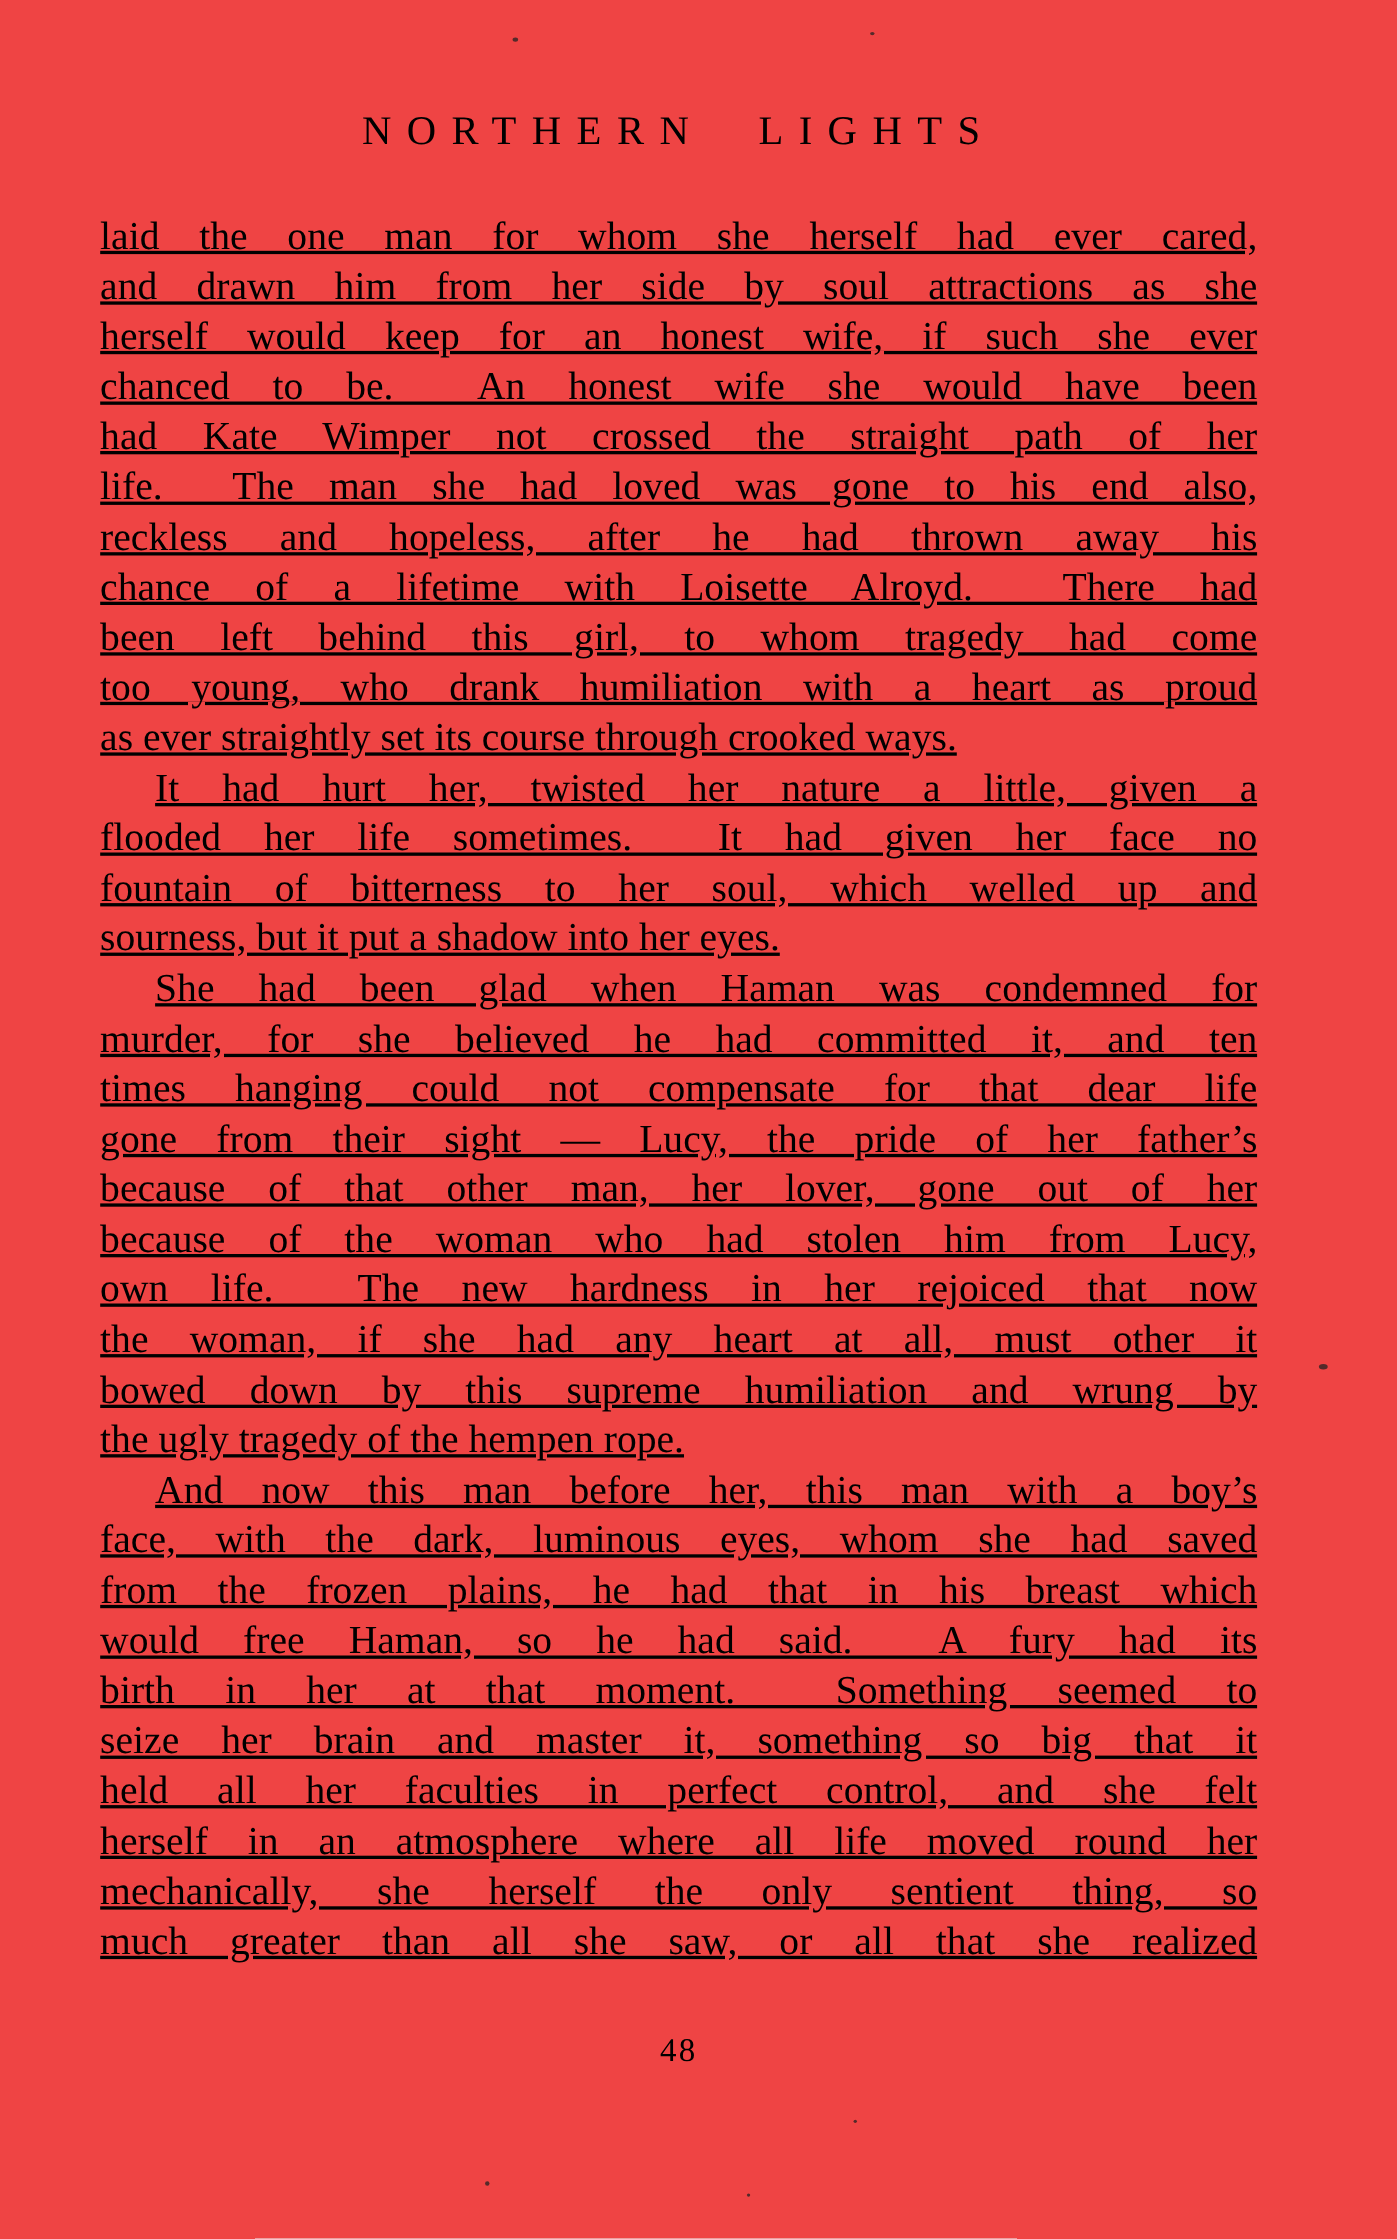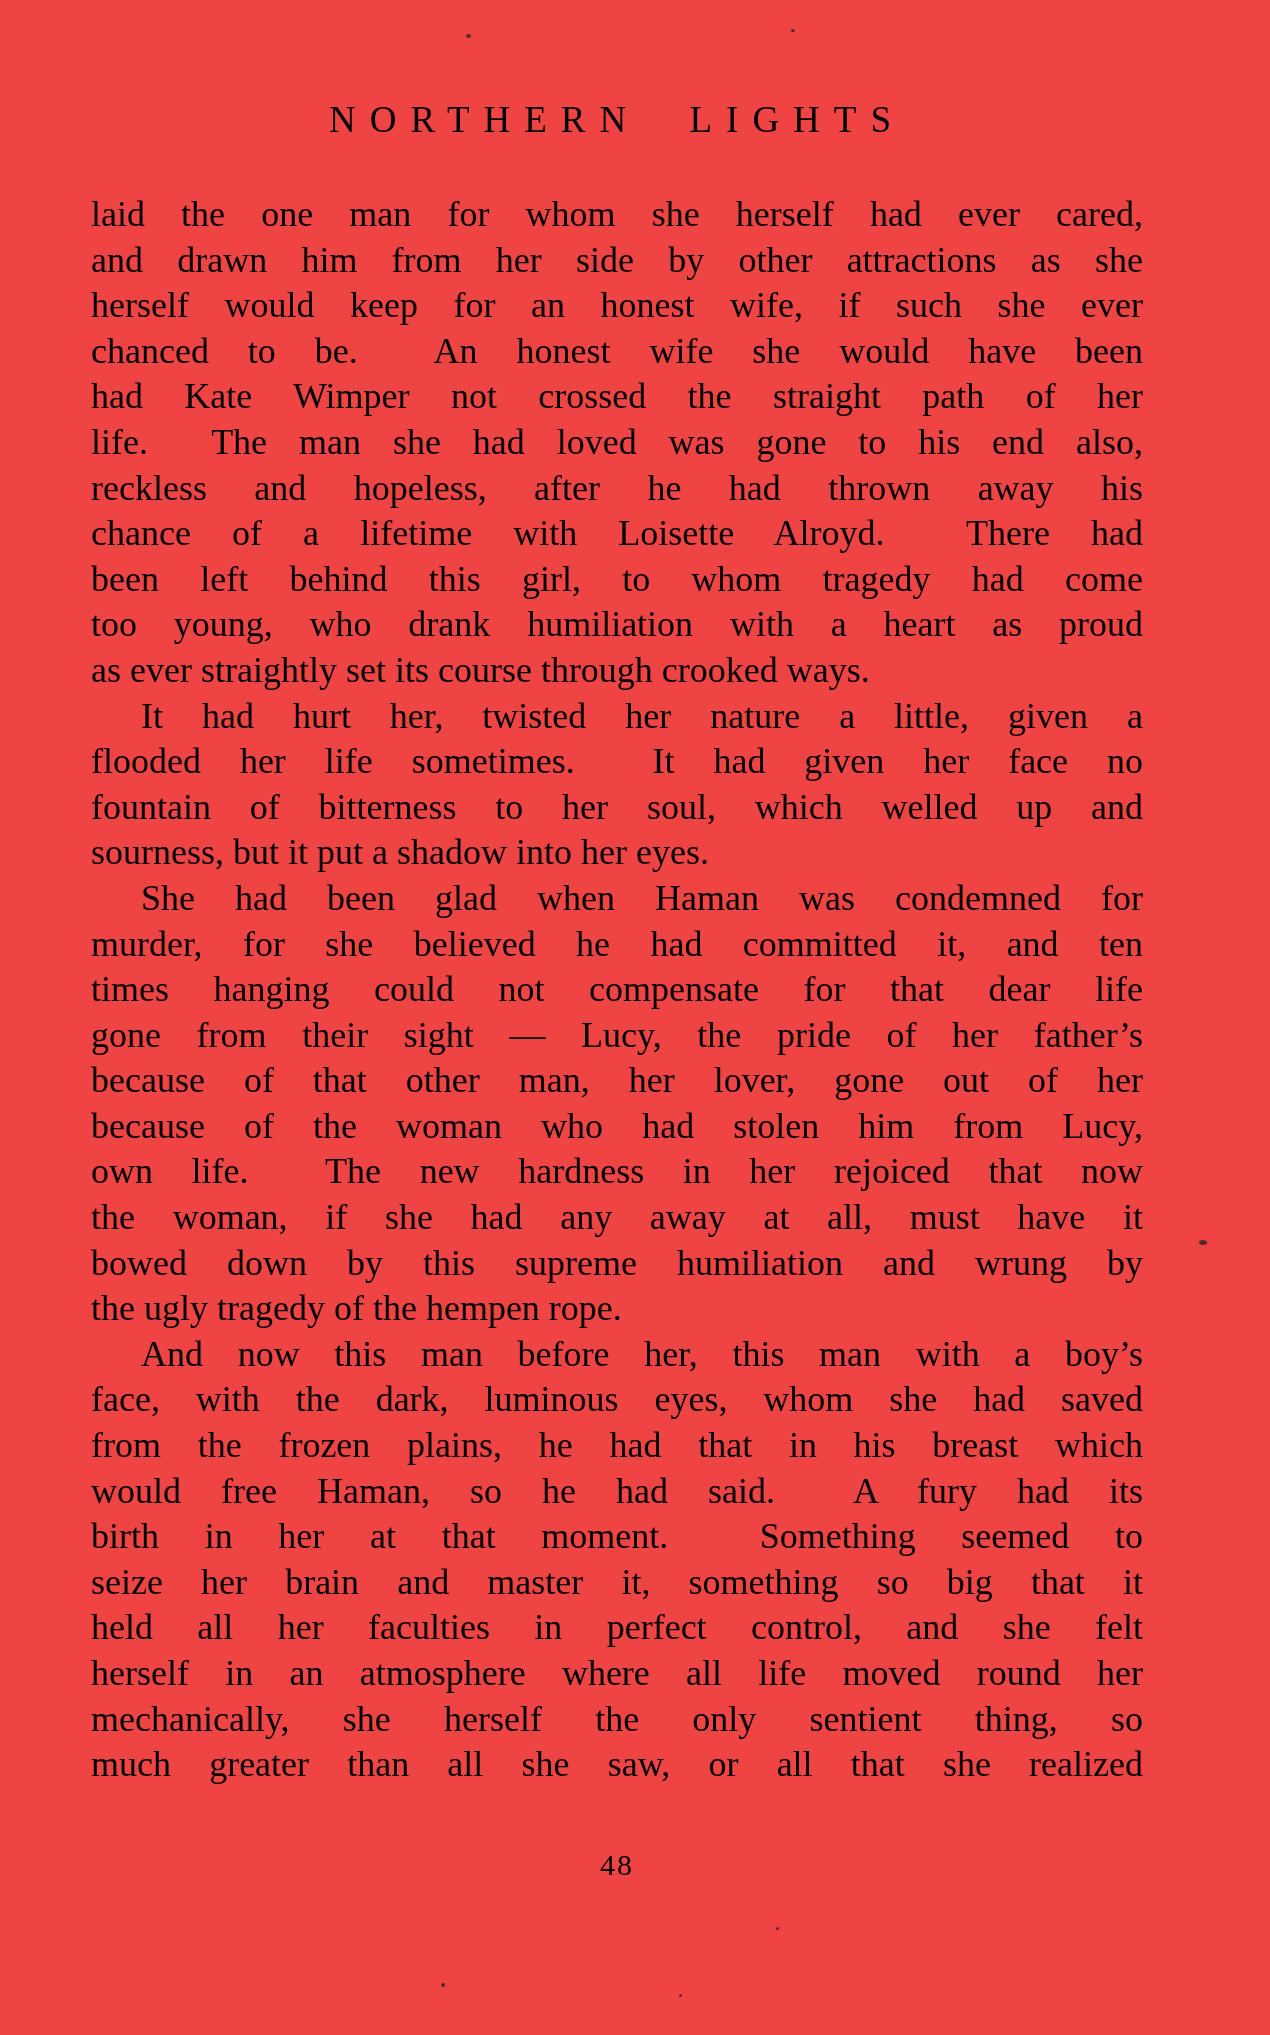--- a/index.html
+++ b/index.html
@@ -31,20 +31,21 @@
     width: 1052px;
   }
   .para { margin: 0; padding: 0; }
   .line {
     font-size: 36px;
     line-height: 45.6px;
     text-align: justify;
     text-align-last: justify;
     overflow: hidden;
     height: 45.6px;
+    text-decoration: underline;
   }
   .line.indent { text-indent: 50px; }
   .line.endline { text-align-last: left; }
   .page-number {
     position: absolute;
     top: 1848px;
     left: 91px;
     width: 1052px;
     text-align: center;
     font-size: 30px;
@@ -59,21 +60,21 @@
 </style>
 </head>
 <body>
 
 <div class="page">
   <div class="running-header">NORTHERN LIGHTS</div>
 
   <div class="text-block">
       <div class="para">
         <div class="line">laid the one man for whom she herself had ever cared,</div>
-        <div class="line">and drawn him from her side by other attractions as she</div>
+        <div class="line">and drawn him from her side by soul attractions as she</div>
         <div class="line">herself would keep for an honest wife, if such she ever</div>
         <div class="line">chanced to be.&nbsp; An honest wife she would have been</div>
         <div class="line">had Kate Wimper not crossed the straight path of her</div>
         <div class="line">life.&nbsp; The man she had loved was gone to his end also,</div>
         <div class="line">reckless and hopeless, after he had thrown away his</div>
         <div class="line">chance of a lifetime with Loisette Alroyd.&nbsp; There had</div>
         <div class="line">been left behind this girl, to whom tragedy had come</div>
         <div class="line">too young, who drank humiliation with a heart as proud</div>
         <div class="line endline">as ever straightly set its course through crooked ways.</div>
       </div>
@@ -84,21 +85,21 @@
         <div class="line endline">sourness, but it put a shadow into her eyes.</div>
       </div>
       <div class="para">
         <div class="line indent">She had been glad when Haman was condemned for</div>
         <div class="line">murder, for she believed he had committed it, and ten</div>
         <div class="line">times hanging could not compensate for that dear life</div>
         <div class="line">gone from their sight — Lucy, the pride of her father’s</div>
         <div class="line">because of that other man, her lover, gone out of her</div>
         <div class="line">because of the woman who had stolen him from Lucy,</div>
         <div class="line">own life.&nbsp; The new hardness in her rejoiced that now</div>
-        <div class="line">the woman, if she had any away at all, must have it</div>
+        <div class="line">the woman, if she had any heart at all, must other it</div>
         <div class="line">bowed down by this supreme humiliation and wrung by</div>
         <div class="line endline">the ugly tragedy of the hempen rope.</div>
       </div>
       <div class="para">
         <div class="line indent">And now this man before her, this man with a boy’s</div>
         <div class="line">face, with the dark, luminous eyes, whom she had saved</div>
         <div class="line">from the frozen plains, he had that in his breast which</div>
         <div class="line">would free Haman, so he had said.&nbsp; A fury had its</div>
         <div class="line">birth in her at that moment.&nbsp; Something seemed to</div>
         <div class="line">seize her brain and master it, something so big that it</div>

